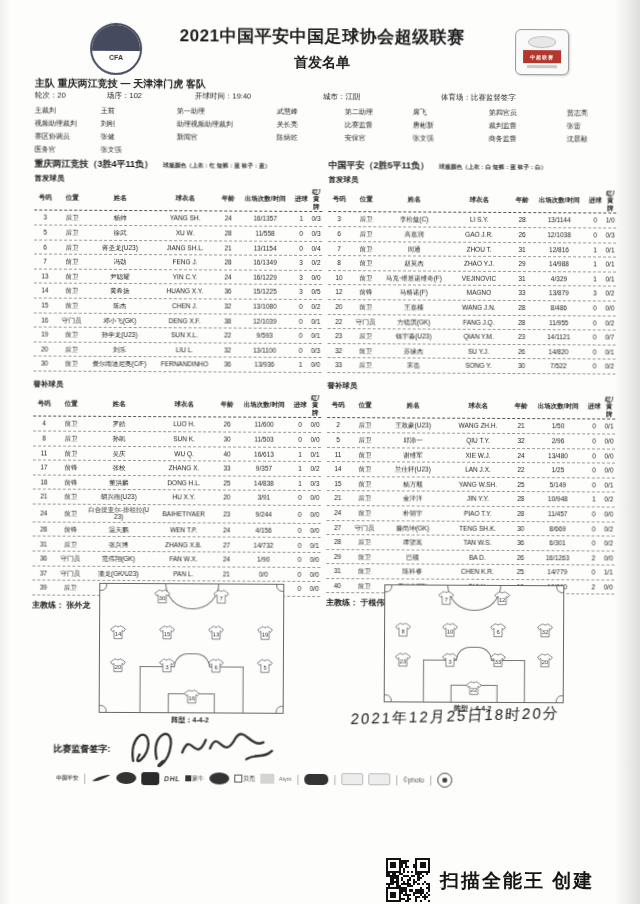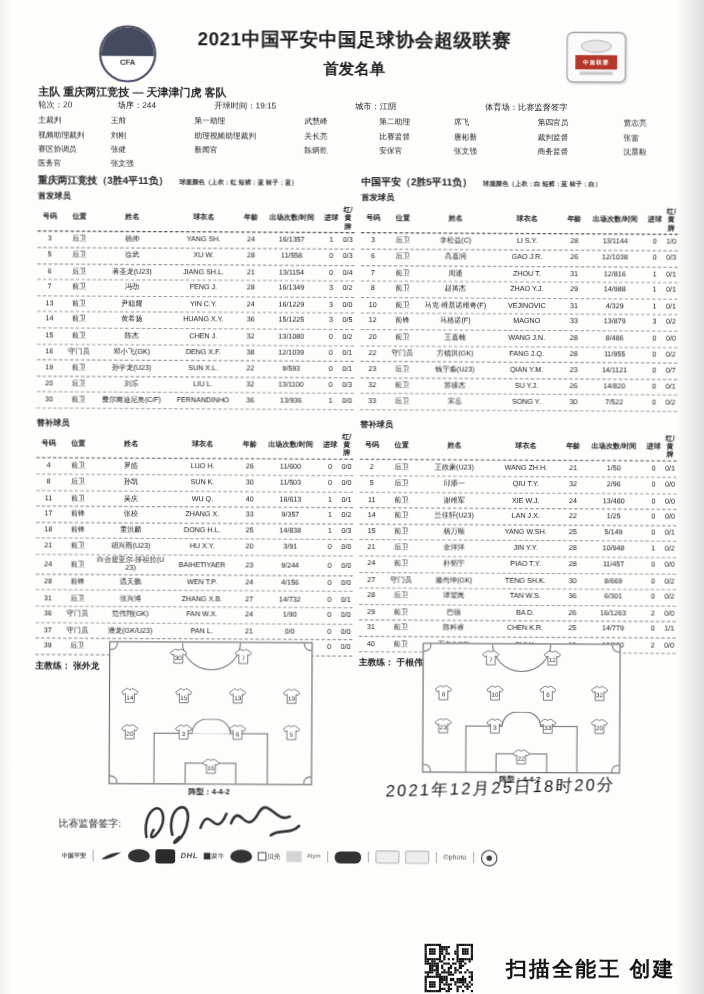--- a/index.html
+++ b/index.html
@@ -64,21 +64,21 @@
   .cnr{position:absolute;width:10px;height:10px;border:1px solid #777;border-radius:50%;}
   .cnr.tl{top:-5px;left:-5px;} .cnr.tr{top:-5px;right:-5px;}
   .cnr.bl{bottom:-5px;left:-5px;} .cnr.br{bottom:-5px;right:-5px;}
   .shirt{position:absolute;width:17px;height:15px;transform:translateX(-50%);}
   .jsvg{width:17px;height:15px;display:block;}
   .formation-label{position:absolute;font-size:7px;font-weight:bold;text-align:center;}
   #hFormLabel{left:100px;top:716px;width:183px;}
   #aFormLabel{left:385px;top:703px;width:178px;}
 
   
-  .sig-label{position:absolute;left:55px;top:744px;font-size:9px;font-weight:normal;}
+  .sig-label{position:absolute;left:55px;top:744px;font-size:9px;font-weight:bold;}
   .sig-svg{position:absolute;left:122px;top:716px;width:160px;height:66px;}
   .date-hand{position:absolute;left:352px;top:706px;width:230px;font-size:15px;color:#1a1a1a;
              transform:rotate(-2deg) skewX(-6deg);letter-spacing:2px;}
 
   
   .sponsors{position:absolute;left:58px;top:768px;width:548px;height:22px;display:flex;
             align-items:center;gap:5px;}
   .sp-pingan{font-size:5.5px;font-weight:bold;color:#555;}
   .sp-sep{color:#aaa;font-size:11px;line-height:1;}
   .sp-swoosh svg{display:block;}
@@ -94,21 +94,21 @@
   .sp-pill-light{width:20px;height:10px;border:1px solid #bbb;border-radius:2px;background:#ededed;}
   .sp-photo{font-size:6.5px;color:#555;white-space:nowrap;}
   .sp-circle{width:13px;height:13px;border:1.5px solid #444;border-radius:50%;display:flex;
              align-items:center;justify-content:center;}
   .sp-circle::after{content:'';width:5px;height:5px;background:#444;border-radius:50%;}
 
   
   .qr{position:absolute;left:386px;top:858px;width:44px;height:44px;display:grid;
       grid-template-columns:repeat(21,1fr);grid-template-rows:repeat(21,1fr);background:#fff;}
   .qc{background:#111;}
-  .scan-text{position:absolute;left:460px;top:868px;font-size:19px;font-weight:bold;
+  .scan-text{position:absolute;left:440px;top:868px;font-size:19px;font-weight:bold;
              color:#151515;letter-spacing:2px;}
 </style>
 </head>
 <body>
 
 <div class="page">
   <div class="scan">
 
     <div class="cfa">
       <div class="cfa-top"></div>
@@ -118,22 +118,22 @@
     <div class="subtitle">首发名单</div>
     <div class="badge">
       <div class="badge-oval"></div>
       <div class="badge-red">中超联赛</div>
       <div class="badge-tiny"></div>
     </div>
 
     <div class="match-line">主队 重庆两江竞技 — 天津津门虎 客队</div>
     <div class="info-row" id="infoRow">
         <span class="info-item">轮次：20</span>
-        <span class="info-item">场序：244</span>
-        <span class="info-item">开球时间：19:15</span>
+        <span class="info-item">场序：102</span>
+        <span class="info-item">开球时间：19:40</span>
         <span class="info-item">城市：江阴</span>
         <span class="info-item">体育场：比赛监督签字</span>
       </div>
     <div class="officials" id="officials">
         <div class="orow">
           <span class="olab">主裁判</span>
           <span class="oval">王前</span>
           <span class="olab">第一助理</span>
           <span class="oval">武慧峰</span>
           <span class="olab">第二助理</span>

